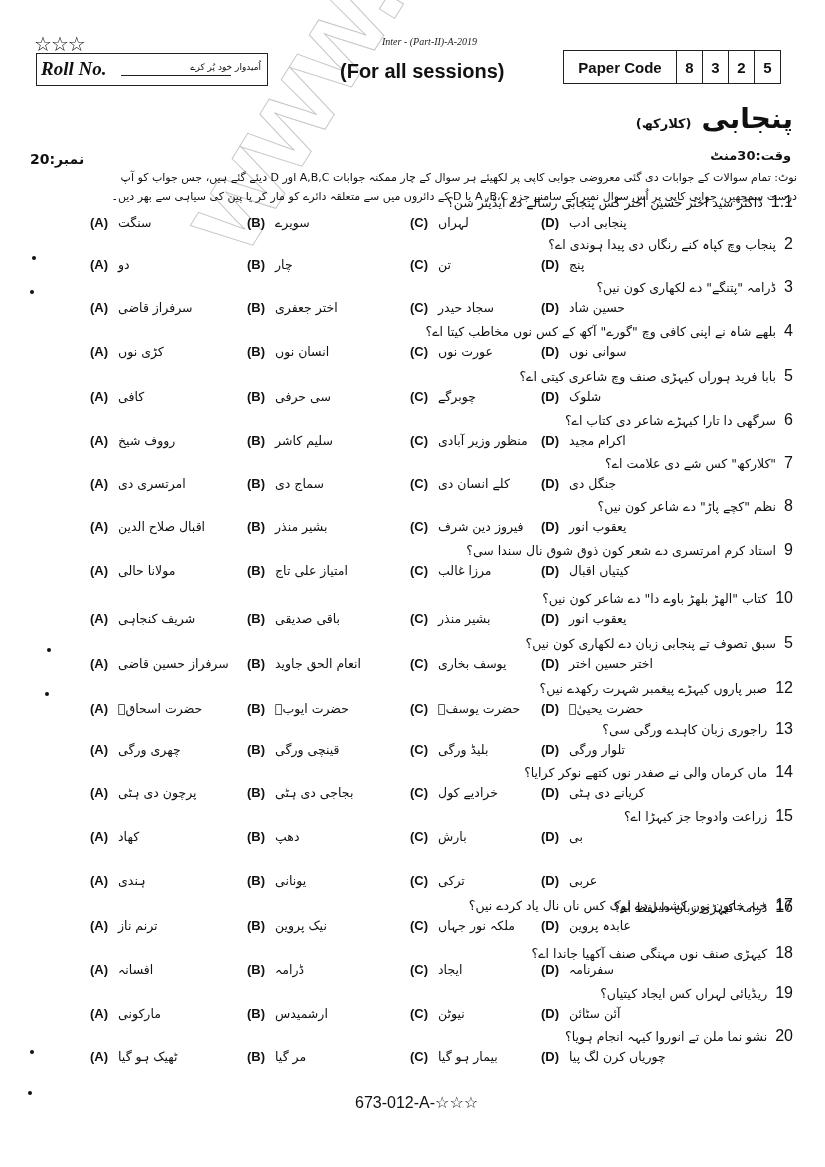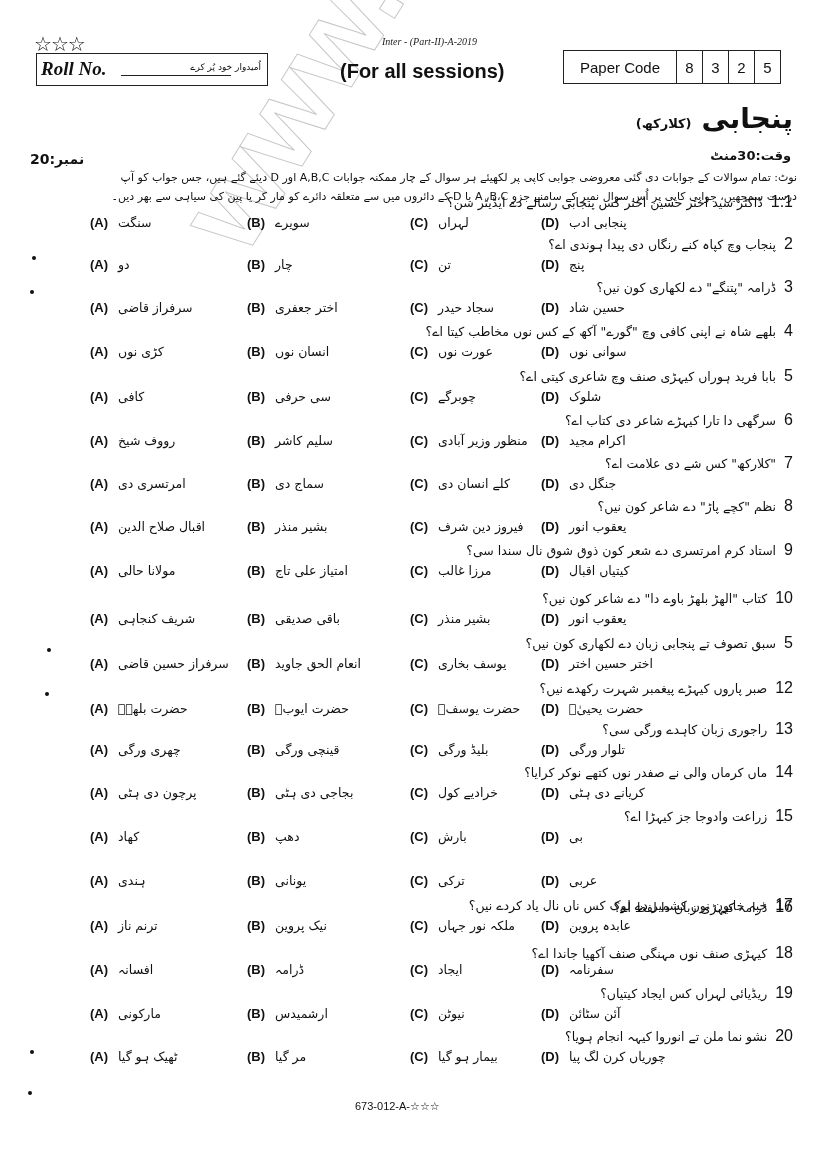--- a/index.html
+++ b/index.html
@@ -6,35 +6,35 @@
   body { width:825px; height:1167px; position:relative; overflow:hidden; font-family:"DejaVu Sans", sans-serif; color:#111; }
   .abs { position:absolute; }
   .stars { left:34px; top:32px; font-size:20px; letter-spacing:-1px; color:#111; }
   .subtitle { left:382px; top:36px; font-family:"Liberation Serif", serif; font-style:italic; font-size:10px; color:#222; }
   .rollbox { left:36px; top:53px; width:232px; height:33px; border:1.5px solid #222; box-sizing:border-box; }
   .rollbox .lbl { position:absolute; left:4px; top:4px; font-family:"Liberation Serif", serif; font-weight:bold; font-style:italic; font-size:19px; }
   .rollbox .line { position:absolute; left:84px; top:21px; width:110px; border-bottom:1px solid #222; }
   .rollbox .ur { position:absolute; right:6px; top:8px; font-size:9px; direction:rtl; }
   .sessions { left:340px; top:60px; font-family:"Liberation Sans", sans-serif; font-weight:bold; font-size:20px; }
   .papercode { left:563px; top:50px; height:34px; display:flex; border:1.5px solid #222; box-sizing:border-box; }
-  .papercode .cell { border-left:1.5px solid #222; width:25px; display:flex; align-items:center; justify-content:center; font-family:"Liberation Sans", sans-serif; font-weight:normal; font-size:15px; }
+  .papercode .cell { border-left:1.5px solid #222; width:25px; display:flex; align-items:center; justify-content:center; font-family:"Liberation Sans", sans-serif; font-weight:bold; font-size:15px; }
   .papercode .cap { width:112px; border-left:none; font-size:15px; }
   .subject { right:32px; top:102px; direction:rtl; display:flex; align-items:baseline; gap:10px; }
   .subject .main { font-size:28px; font-weight:bold; }
   .subject .sub { font-size:13px; font-weight:bold; }
   .time { right:34px; top:148px; font-size:13px; font-weight:bold; direction:rtl; }
   .marks { left:30px; top:151px; font-size:14px; font-weight:bold; direction:rtl; }
   .note { right:28px; top:168px; width:690px; direction:rtl; text-align:right; font-size:11px; line-height:19px; }
   .q { right:32px; direction:rtl; text-align:right; font-size:12.5px; white-space:nowrap; }
   .q .num { font-family:Liberation Sans, sans-serif; font-size:16px; margin-left:8px; }
   .opt { font-size:12.5px; white-space:nowrap; display:flex; align-items:center; gap:10px; }
   .opt .key { font-family:"Liberation Sans", sans-serif; font-weight:bold; font-size:13px; }
   .opt .txt { direction:rtl; }
   .dot { width:4px; height:4px; border-radius:50%; background:#111; }
-  .footer { left:355px; top:1093px; font-family:"Liberation Sans", sans-serif; font-size:11px;margin-top:7px; }
+  .footer { left:355px; top:1093px; font-family:"Liberation Sans", sans-serif; font-size:16px; }
   .watermark { left:150px; top:200px; font-family:"Liberation Sans", sans-serif; font-size:120px; font-weight:bold; color:transparent; -webkit-text-stroke:1px #9a9a9a; transform:rotate(-58deg); transform-origin:left top; white-space:nowrap; opacity:0.55; pointer-events:none; }
 </style>
 </head>
 <body>
 
 <div class="abs watermark">www.ilmkidunya.com</div>
 
 <div class="abs stars">☆☆☆</div>
 <div class="abs subtitle">Inter - (Part-II)-A-2019</div>
 
@@ -247,21 +247,21 @@
       <span class="key">(C)</span>
       <span class="txt">یوسف بخاری</span>
     </div>
     <div class="abs opt" style="left: 541px; top: 656px;">
       <span class="key">(D)</span>
       <span class="txt">اختر حسین اختر</span>
     </div>
     <div class="abs q" style="top: 679px;"><span class="num">12</span><span>صبر پاروں کیہڑے پیغمبر شہرت رکھدے نیں؟</span></div>
     <div class="abs opt" style="left: 90px; top: 701px;">
       <span class="key">(A)</span>
-      <span class="txt">حضرت بلھےؑ</span>
+      <span class="txt">حضرت اسحاقؑ</span>
     </div>
     <div class="abs opt" style="left: 247px; top: 701px;">
       <span class="key">(B)</span>
       <span class="txt">حضرت ایوبؑ</span>
     </div>
     <div class="abs opt" style="left: 410px; top: 701px;">
       <span class="key">(C)</span>
       <span class="txt">حضرت یوسفؑ</span>
     </div>
     <div class="abs opt" style="left: 541px; top: 701px;">

